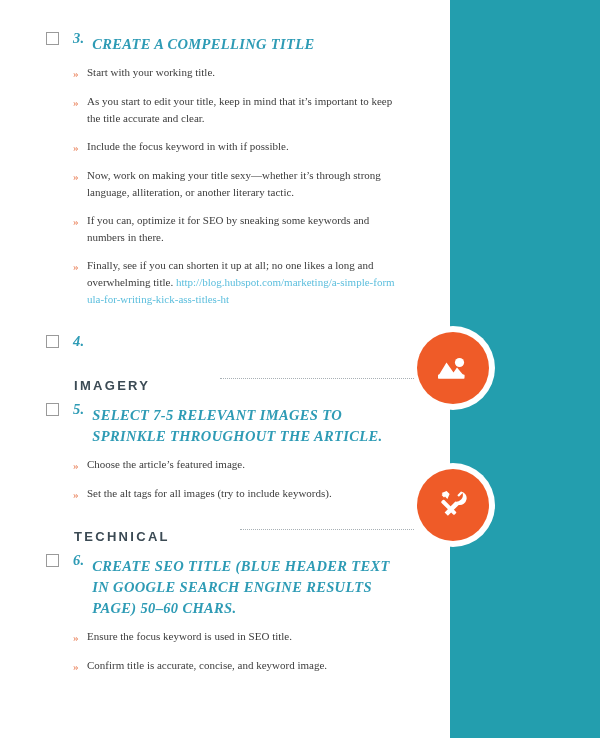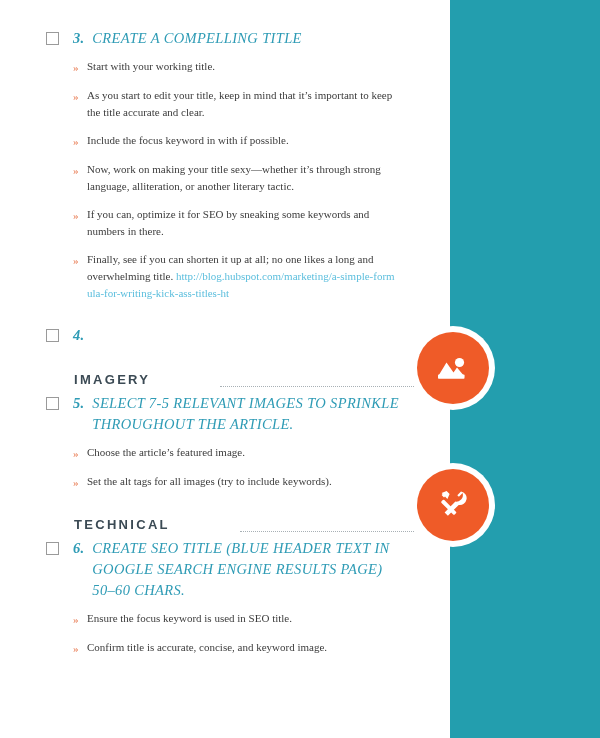--- a/index.html
+++ b/index.html
@@ -56,26 +56,27 @@
     color: #2E9BB5;
     font-weight: bold;
     font-style: italic;
     font-size: 14.5px;
     letter-spacing: 0.2px;
     margin-right: 8px;
     line-height: 1.45;
   }
   .item-title {
     color: #2E9BB5;
-    font-weight: normal;
+    font-weight: bold;
     font-style: italic;
     font-size: 14.5px;
     letter-spacing: 0.35px;
     line-height: 1.45;
     max-width: 310px;
+    margin-top: 6px;
   }
 
   
   .bullets {
     margin: 9px 0 0 27px;
     padding: 0;
     list-style: none;
   }
   .bullets li {
     display: flex;
@@ -99,21 +100,21 @@
   }
   .bullet-text .link {
     color: #5BBEDD;
     text-decoration: none;
     word-break: break-all;
   }
 
   
   .section-head {
     display: flex;
-    align-items: flex-end;
+    align-items: flex-start;
     margin: 26px 0 4px 28px;
     gap: 48px;
   }
   .section-head .label {
     font-family: "Liberation Sans", sans-serif;
     font-weight: bold;
     font-size: 13px;
     letter-spacing: 2.3px;
     color: #3B4A54;
     white-space: nowrap;

